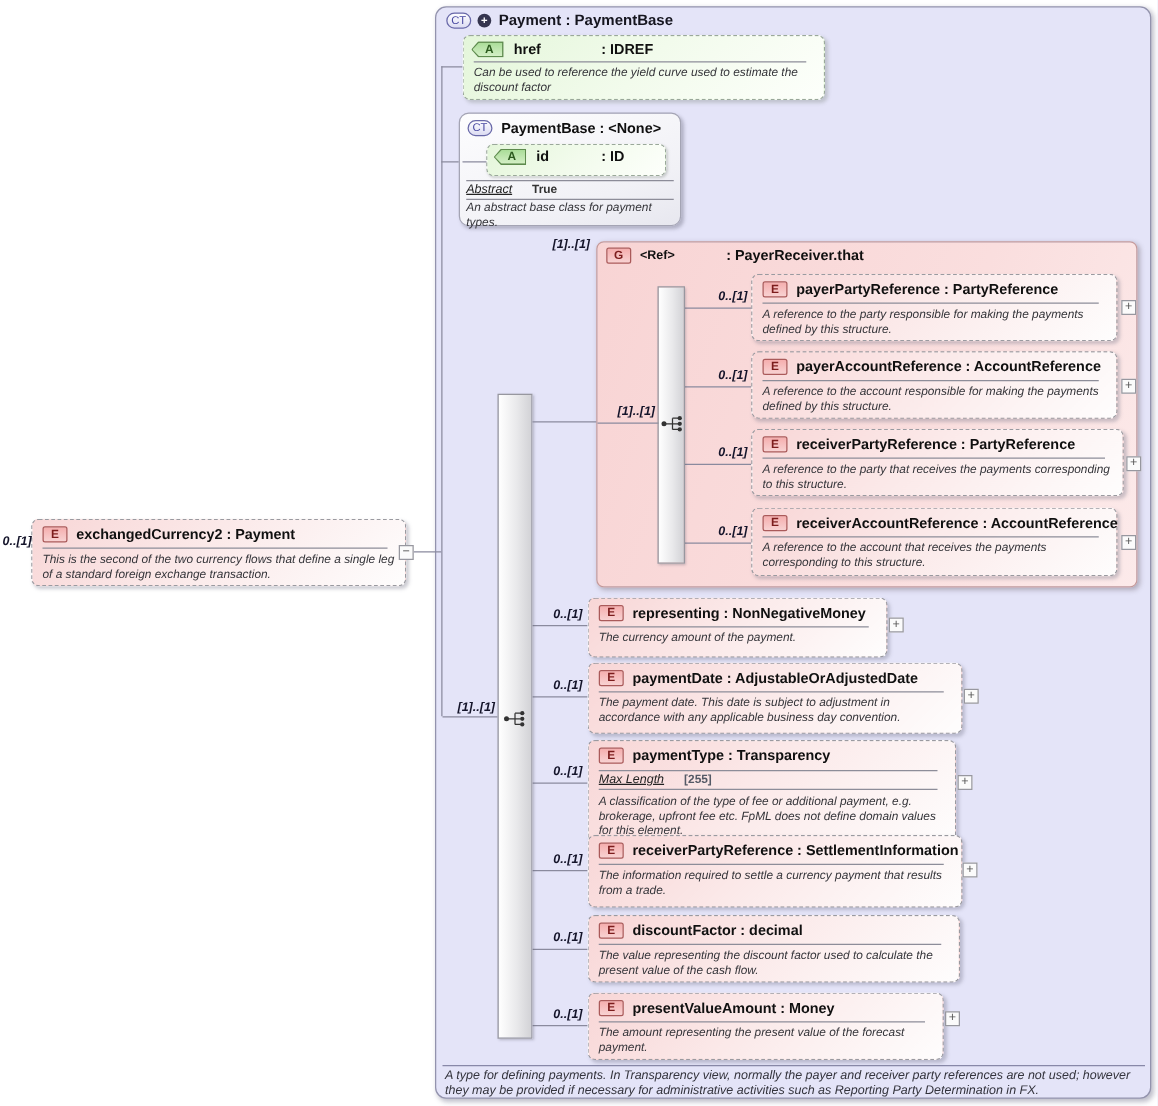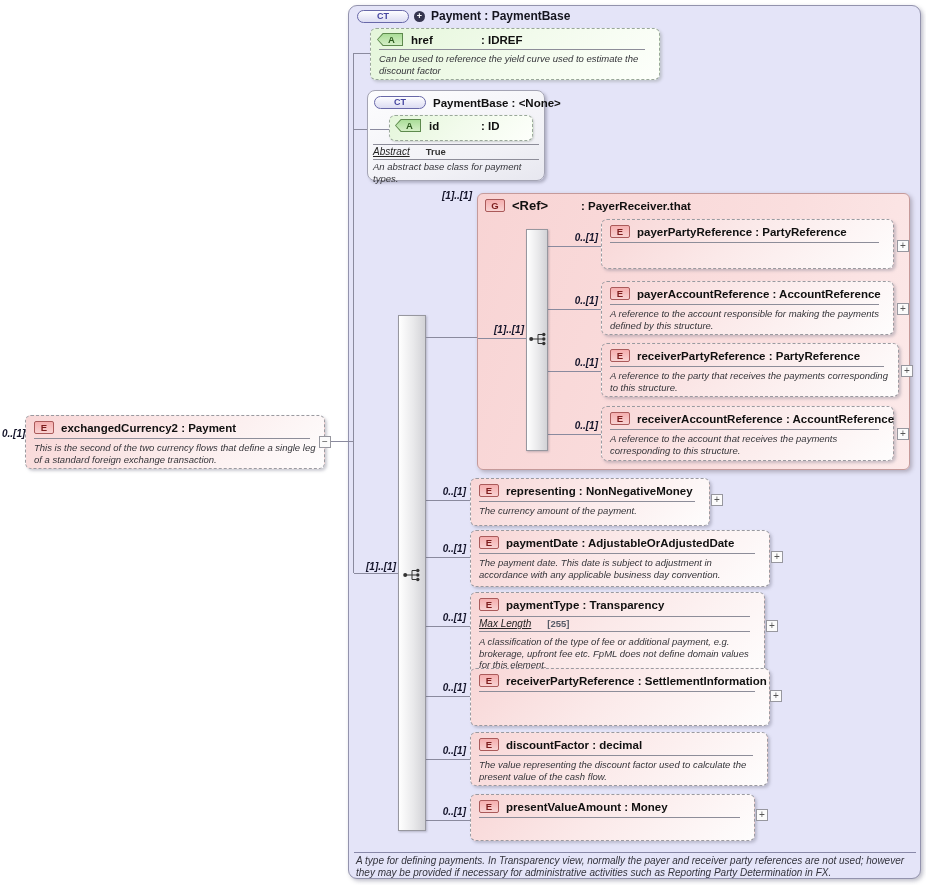--- a/index.html
+++ b/index.html
@@ -18,22 +18,22 @@
 
   .plusbtn, .minusbtn { position:absolute; width:12px; height:12px; background:#fbfbfb;
             border:1px solid #97979f; color:#555; font-size:10px; line-height:10px; text-align:center;
             z-index:7; cursor:pointer; }
 
   
   .badge-e { display:inline-block; min-width:20px; height:13px; border:1px solid #aa5a5a; border-radius:2px;
              background:linear-gradient(180deg,#f5aeae,#f8d2d2); color:#7c1d1d; font-weight:bold;
              font-size:9.5px; line-height:11px; text-align:center; padding:0 2px; flex:none; }
   .badge-ct { display:inline-block; min-width:20px; height:13px; border:1px solid #6868a8; border-radius:7px;
-             background:linear-gradient(180deg,#fdfdff,#dcdcf2); color:#4646a0; font-weight:bold;
-             font-size:9px; line-height:11px; text-align:left; padding:0 19px; flex:none; }
+             background:linear-gradient(180deg,#fdfdff,#dcdcf2); color:#4646a0; font-weight:normal;
+             font-size:9px; line-height:11px; text-align:left; padding:0 3px; flex:none; }
   .ctplus { display:inline-block; width:11px; height:11px; border-radius:50%; background:#35354f; color:#fff;
             font-size:9px; line-height:11px; text-align:center; font-weight:bold; margin-left:-1px; flex:none; }
   .badge-a { position:relative; display:inline-block; width:26px; height:13px; flex:none;
              background:#5d8a4d; clip-path:polygon(0 50%, 22% 0, 100% 0, 100% 100%, 22% 100%); }
   .badge-a > i { position:absolute; left:1px; top:1px; right:1px; bottom:1px; font-style:normal;
              background:linear-gradient(180deg,#aadd98,#d4efc6); clip-path:polygon(0 50%, 22% 0, 100% 0, 100% 100%, 22% 100%);
              color:#2c5a1e; font-weight:bold; font-size:9.5px; line-height:11px; text-align:center; padding-left:3px; }
 
   
   .box-el { position:absolute; border:1px dashed #9a9aa0; border-radius:6px;
@@ -66,21 +66,21 @@
   .ct-root { position:absolute; left:348px; top:5px; width:573px; height:874px;
              background:#e4e4f8; border:1px solid #9393ad; border-radius:9px;
              box-shadow:2px 2px 4px rgba(90,90,120,.4); z-index:1; }
   .ct-root-head { position:absolute; left:8px; top:3px; display:flex; align-items:center; gap:6px; }
   .ct-root-title { font-weight:bold; font-size:12px; color:#15151f; white-space:nowrap; }
   .footnote-line { position:absolute; left:5px; top:846px; width:562px; height:1px; background:#8888a8; }
   .footnote { position:absolute; left:7px; top:849px; width:558px; font-style:italic; font-size:10px;
               color:#33333c; line-height:1.2; }
 
   .gr-head { display:flex; align-items:center; gap:7px; padding:4px 7px 2px 7px; }
-  .gr-name { font-weight:bold; font-size:13px; color:#101010; width:62px; white-space:nowrap; }
+  .gr-name { font-weight:bold; font-size:10px; color:#101010; width:62px; white-space:nowrap; }
   .gr-type { font-weight:bold; font-size:11.5px; color:#101010; white-space:nowrap; }
 </style>
 </head>
 <body>
 
 <div id="canvas">
 
   <div class="ct-root">
     <div class="ct-root-head">
       <span class="badge-ct">CT</span>
@@ -189,20 +189,21 @@
     <span class="card tr" style="left:83px; top:101px; width:37px;">0..[1]</span>
     <span class="card tr" style="left:83px; top:163px; width:37px;">0..[1]</span>
     <span class="card tr" style="left:83px; top:226px; width:37px;">0..[1]</span>
 
     <div class="box-el" style="left:123px; top:25px; width:293px; min-height:50px;">
       <div class="el-head">
         <span class="badge-e">E</span>
         <span class="el-label">payerPartyReference : PartyReference</span>
       </div>
       <div class="el-div"></div>
+      <div class="el-desc">A reference to the party responsible for making the payments defined by this structure.</div>
     </div>
     <div class="plusbtn" style="left:419px; top:46px;">+</div>
 
     <div class="box-el" style="left:123px; top:87px; width:293px; min-height:52px;">
       <div class="el-head">
         <span class="badge-e">E</span>
         <span class="el-label">payerAccountReference : AccountReference</span>
       </div>
       <div class="el-div"></div>
       <div class="el-desc">A reference to the account responsible for making the payments defined by this structure.</div>
@@ -275,34 +276,36 @@
     <div class="el-desc">A classification of the type of fee or additional payment, e.g. brokerage, upfront fee etc. FpML does not define domain values for this element.</div>
   </div>
   <div class="plusbtn" style="left:766px; top:620px;">+</div>
 
   <div class="box-el" style="left:470px; top:668px; width:300px; min-height:58px;">
     <div class="el-head">
       <span class="badge-e">E</span>
       <span class="el-label">receiverPartyReference : SettlementInformation</span>
     </div>
     <div class="el-div"></div>
+    <div class="el-desc">The information required to settle a currency payment that results from a trade.</div>
   </div>
   <div class="plusbtn" style="left:770px; top:690px;">+</div>
 
   <div class="box-el" style="left:470px; top:732px; width:298px; min-height:54px;">
     <div class="el-head">
       <span class="badge-e">E</span>
       <span class="el-label">discountFactor : decimal</span>
     </div>
     <div class="el-div"></div>
     <div class="el-desc">The value representing the discount factor used to calculate the present value of the cash flow.</div>
   </div>
 
   <div class="box-el" style="left:470px; top:794px; width:285px; min-height:47px;">
     <div class="el-head">
       <span class="badge-e">E</span>
       <span class="el-label">presentValueAmount : Money</span>
     </div>
     <div class="el-div"></div>
+    <div class="el-desc">The amount representing the present value of the forecast payment.</div>
   </div>
   <div class="plusbtn" style="left:756px; top:809px;">+</div>
 
 </div>
 
 </body></html>

